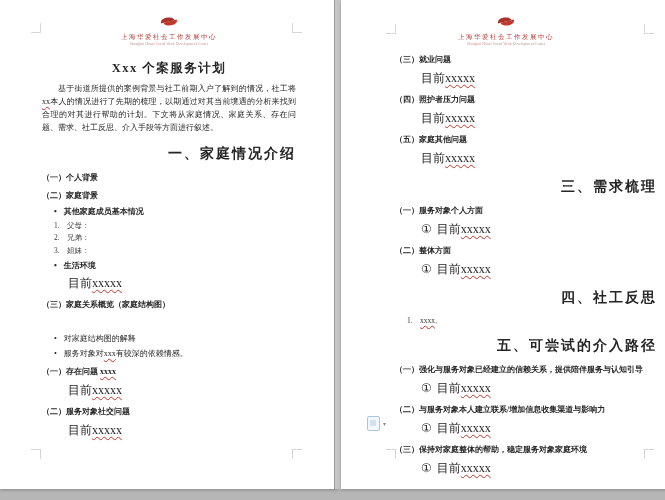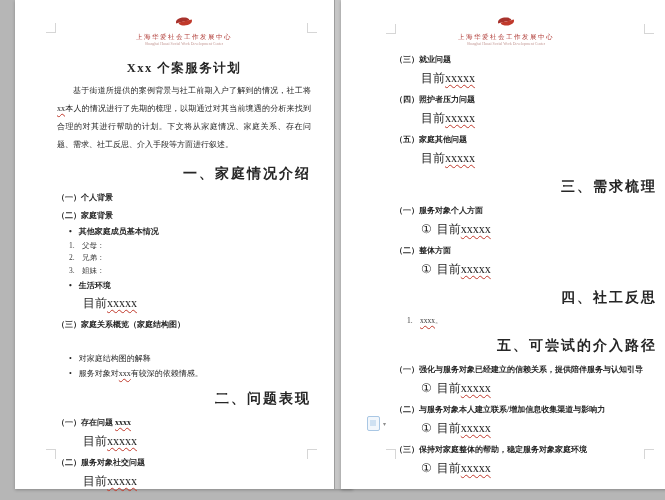--- a/index.html
+++ b/index.html
@@ -1,32 +1,32 @@
 <!DOCTYPE html>
 <html><head>
 <meta charset="utf-8">
 <style>
   html,body{margin:0;padding:0;}
   .desk{position:relative;width:665px;height:500px;background:#b6b6b6;overflow:hidden;
         font-family:"Liberation Serif","DejaVu Serif",serif;color:#262626;}
   .gap-line{position:absolute;left:334px;top:0;width:7px;height:489px;background:#c6c6c6;
             border-left:1px solid #9d9d9d;border-right:1px solid #cfcfcf;}
   .page{position:absolute;top:0;height:489px;background:#ffffff;box-shadow:0 1px 3px rgba(0,0,0,.25);}
-  #page1{left:15px;width:338px;}
+  #page1{left:0;width:338px;}
   #page2{left:341px;width:330px;}
   .page-body{padding:0 42px;}
   #page2 .page-body{padding:0 14px 0 54px;}
   
   .page-header{text-align:center;padding-top:14px;line-height:1;}
   .org-cn{color:#b03a35;font-size:6.5px;letter-spacing:1.5px;margin-top:2px;}
   .org-en{color:#c49a96;font-size:5px;transform:scale(.78);transform-origin:center top;margin-top:1px;}
   .doc-title{text-align:center;font-size:12.5px;font-weight:bold;letter-spacing:1.5px;margin:13px 0 5px;}
   
   .blk{position:relative;}
-  .para{font-size:8px;line-height:18px;text-indent:2em;text-align:justify;margin:3px 0 2px;}
+  .para{font-size:8px;line-height:13px;text-indent:2em;text-align:justify;margin:3px 0 2px;}
   .parab{font-size:8px;font-weight:bold;text-indent:2em;margin:7px 0 3px;}
   .h1c{text-align:right;font-weight:bold;font-size:14px;letter-spacing:2px;margin:11px 0 9px;}
   .h2{font-weight:bold;font-size:8px;margin:7px 0 5px;}
   .bullet{font-size:8px;margin:4px 0 4px 12px;}
   .bullet.bold{font-weight:bold;}
   .bullet .mk{margin-right:7px;font-size:8px;}
   .num{font-size:7.5px;color:#3a3a3a;margin:2.5px 0 2.5px 12px;}
   .num .nmk{display:inline-block;width:13px;}
   .cur{font-size:12px;margin:2px 0 5px 26px;}
   .cur .cmk{margin-right:5px;}
@@ -74,21 +74,20 @@
         <div class="blk bullet bold"><span class="mk">•</span><span>其他家庭成员基本情况</span></div>
         <div class="blk num"><span class="nmk">1.</span><span>父母：</span></div>
         <div class="blk num"><span class="nmk">2.</span><span>兄弟：</span></div>
         <div class="blk num"><span class="nmk">3.</span><span>姐妹：</span></div>
         <div class="blk bullet bold"><span class="mk">•</span><span>生活环境</span></div>
         <div class="blk cur"><span>目前</span><span class="sq">xxxxx</span></div>
         <div class="blk h2"><span>（三）家庭关系概览（家庭结构图）</span></div>
         <div class="blk gap" style="height: 14px;"></div>
         <div class="blk bullet"><span class="mk">•</span><span>对家庭结构图的解释</span></div>
         <div class="blk bullet"><span class="mk">•</span><span>服务对象对</span><span class="sq">xxx</span><span>有较深的依赖情感。</span></div>
-        <div class="blk h1c"><span>二、问题表现</span></div>
         <div class="blk h2"><span>（一）存在问题 </span><span class="sq">xxxx</span></div>
         <div class="blk cur"><span>目前</span><span class="sq">xxxxx</span></div>
         <div class="blk h2"><span>（二）服务对象社交问题</span></div>
         <div class="blk cur"><span>目前</span><span class="sq">xxxxx</span></div>
       </div>
   </div>
 
   <div class="gap-line"></div>
 
   <div class="page" id="page2">

